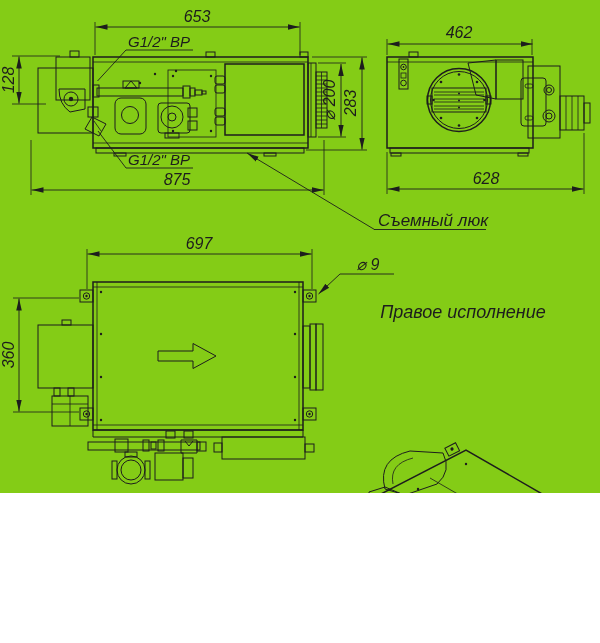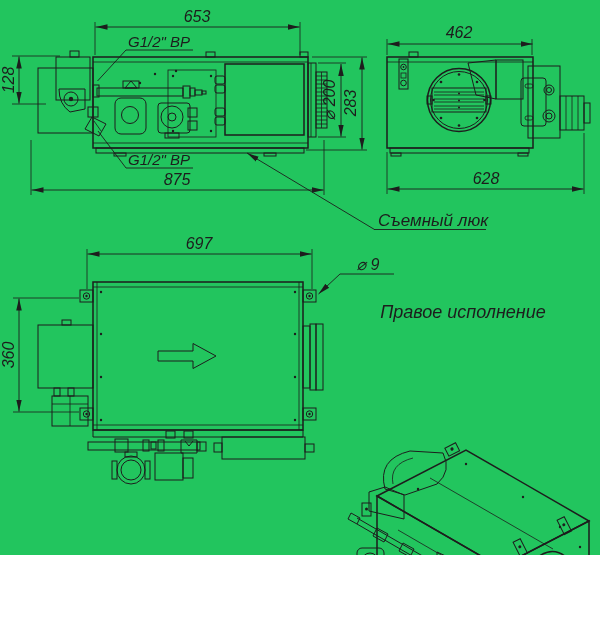--- a/index.html
+++ b/index.html
@@ -1,16 +1,16 @@
 <!DOCTYPE html>
 <html><head>
 <meta charset="utf-8">
 <style>
   html,body{margin:0;padding:0;background:#ffffff;}
-  .canvas{position:relative;width:600px;height:555px;background:#22c55e;overflow:hidden;}
+  .canvas{position:relative;width:600px;height:493px;background:#84cc16;overflow:hidden;}
   svg{display:block;}
   .ol{fill:none;stroke:#1d1d1d;stroke-width:1.5;}
   .ln{fill:none;stroke:#1d1d1d;stroke-width:1;}
   .tn{fill:none;stroke:#1d1d1d;stroke-width:0.8;}
   .dm{fill:none;stroke:#1d1d1d;stroke-width:0.9;}
   .dot{fill:#1d1d1d;stroke:none;}
   .txt{fill:#1d1d1d;font-family:"Liberation Sans",sans-serif;font-style:italic;font-size:16px;}
   .txt15{font-size:15px;}
   .txt17{font-size:17px;}
   .txt18{font-size:18px;}

